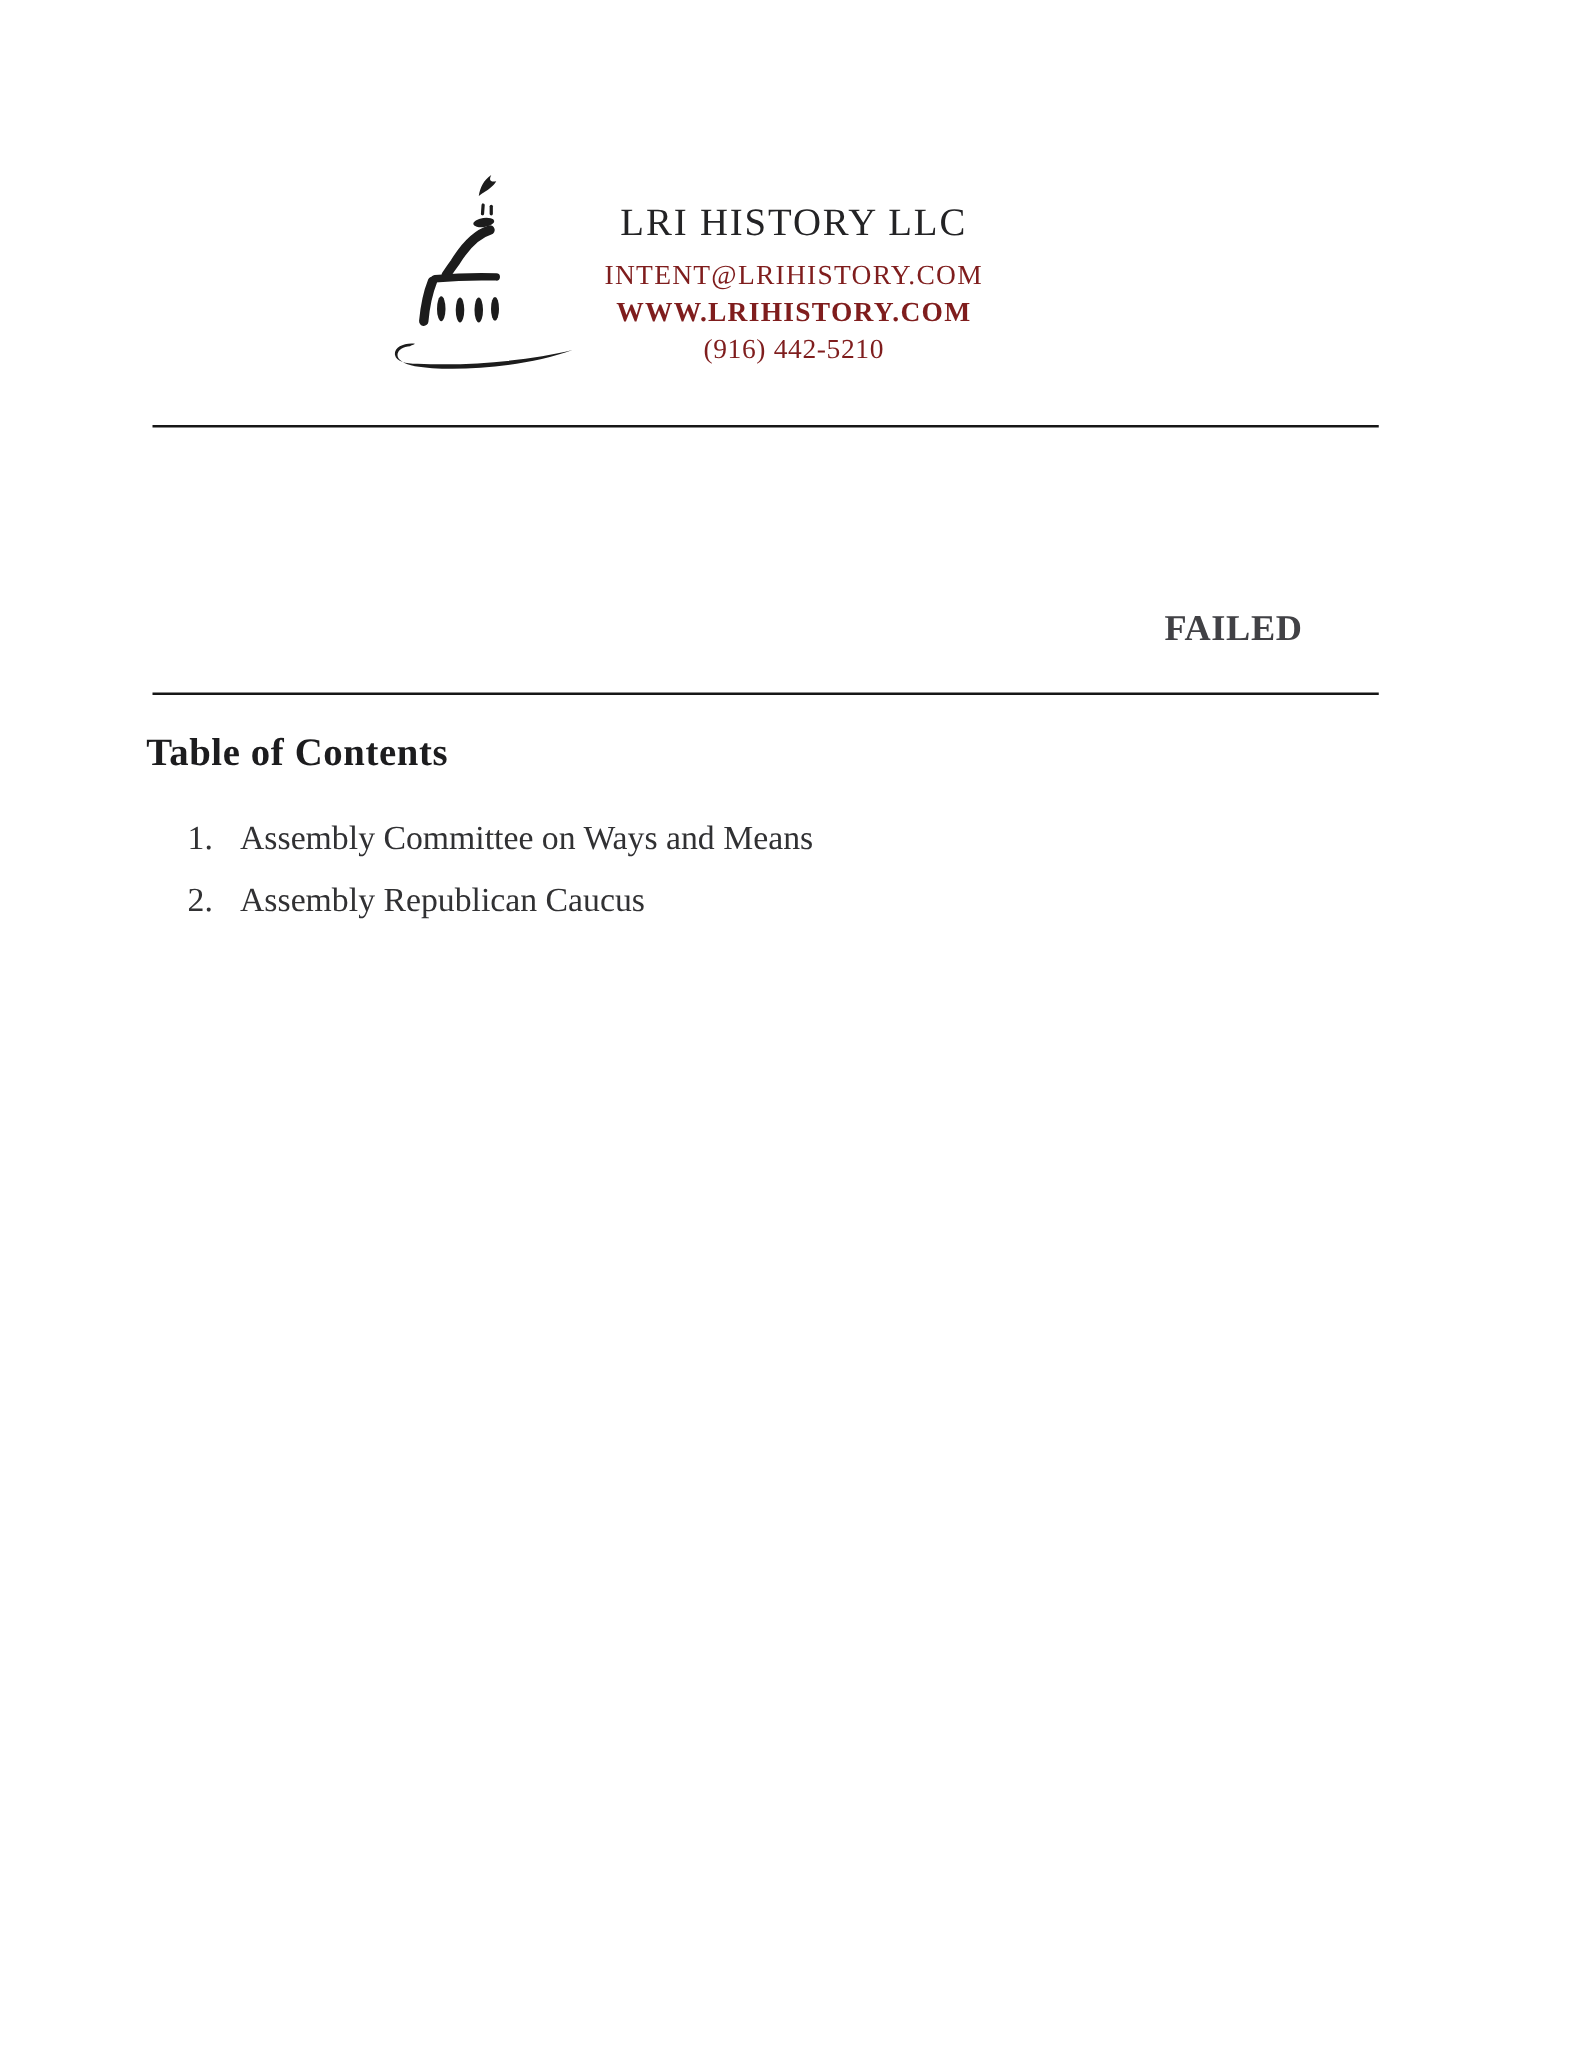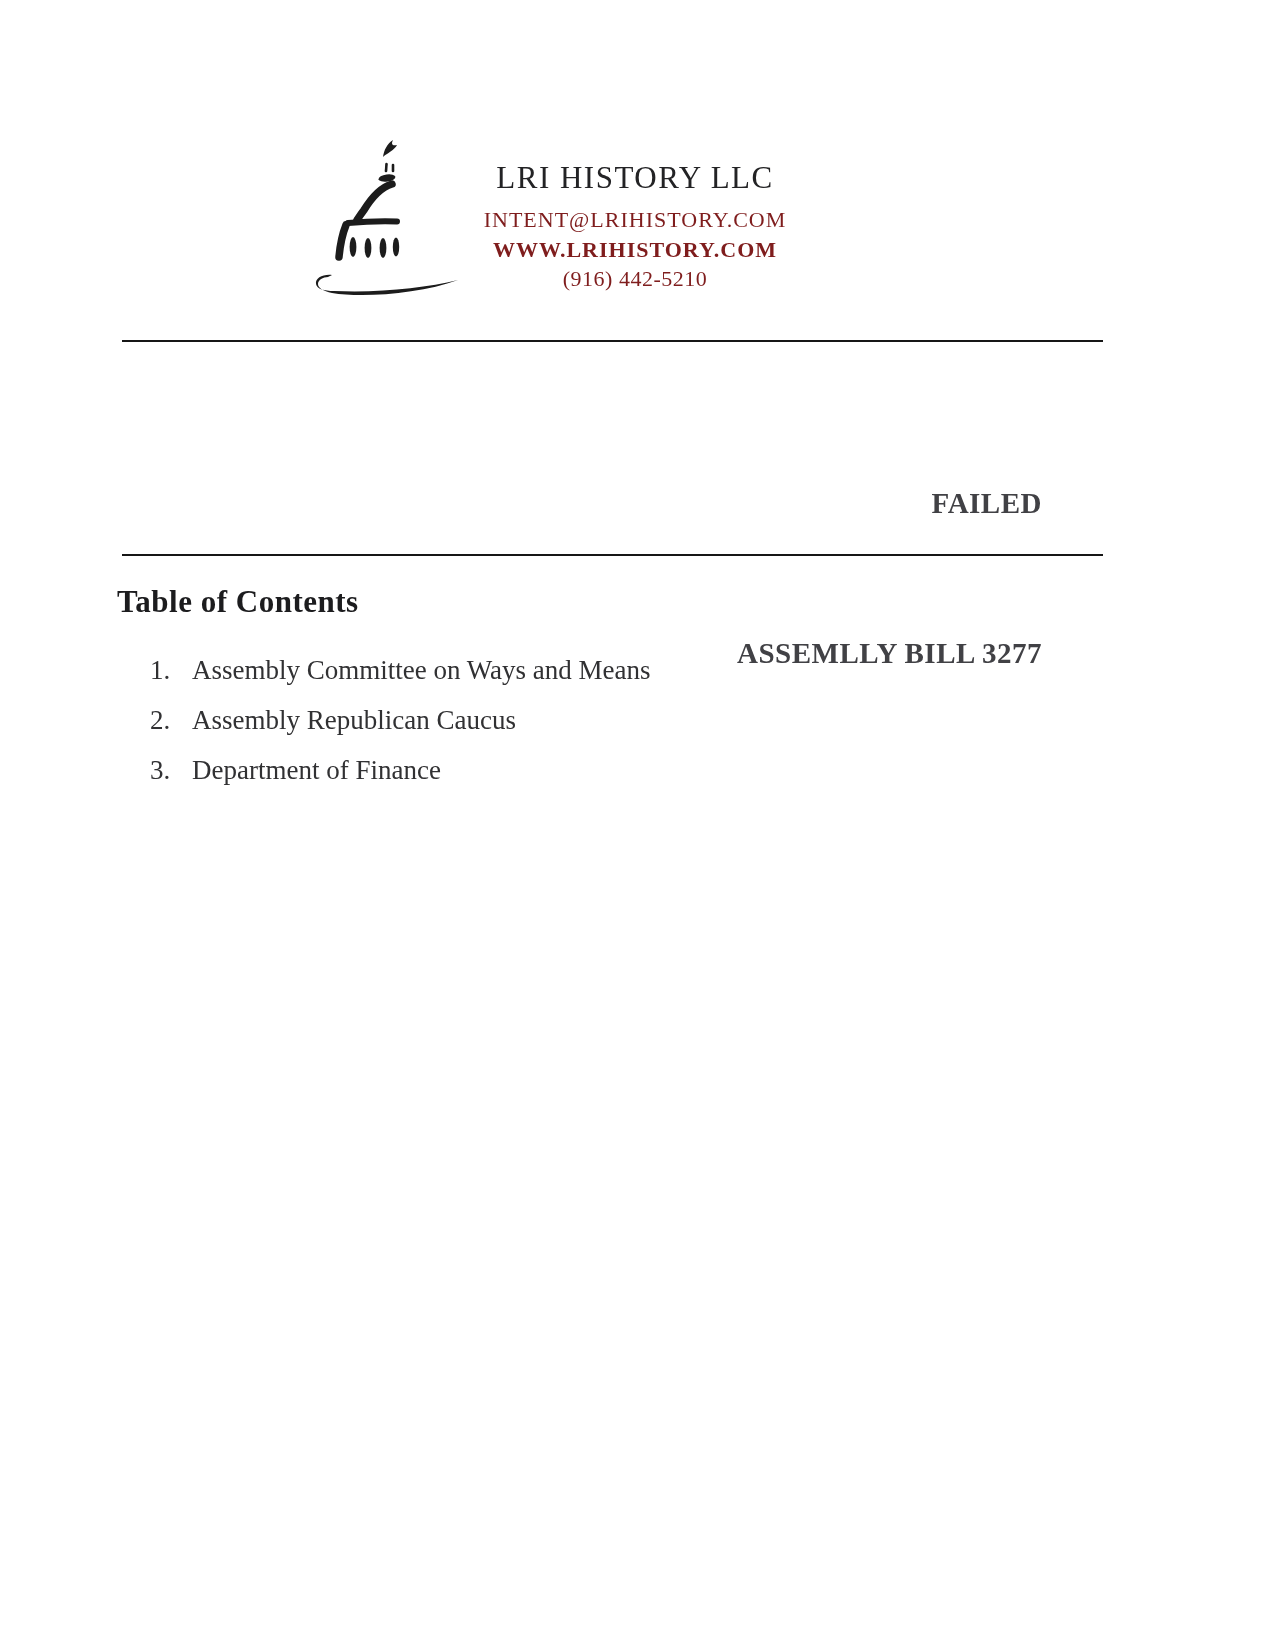--- a/index.html
+++ b/index.html
@@ -145,32 +145,28 @@
     <div class="company-name">LRI HISTORY LLC</div>
     <div class="contact email">INTENT@LRIHISTORY.COM</div>
     <div class="contact www">WWW.LRIHISTORY.COM</div>
     <div class="contact phone">(916) 442-5210</div>
   </div>
 
   <div class="rule rule-1"></div>
 
   <div class="session-block">
     <div>FAILED</div>
-    <div>ASSEMLLY BILL 3277</div>
   </div>
 
   <div class="rule rule-2"></div>
 
   <h1 class="toc-title">Table of Contents</h1>
 
   <div class="toc-list">
     <div class="toc-item">
       <span class="num">1.</span><span class="label">Assembly Committee on Ways and Means</span>
     </div>
     <div class="toc-item">
       <span class="num">2.</span><span class="label">Assembly Republican Caucus</span>
     </div>
-    <div class="toc-item">
-      <span class="num">3.</span><span class="label">Department of Finance</span>
-    </div>
   </div>
 
 </div>
 
 </body></html>

